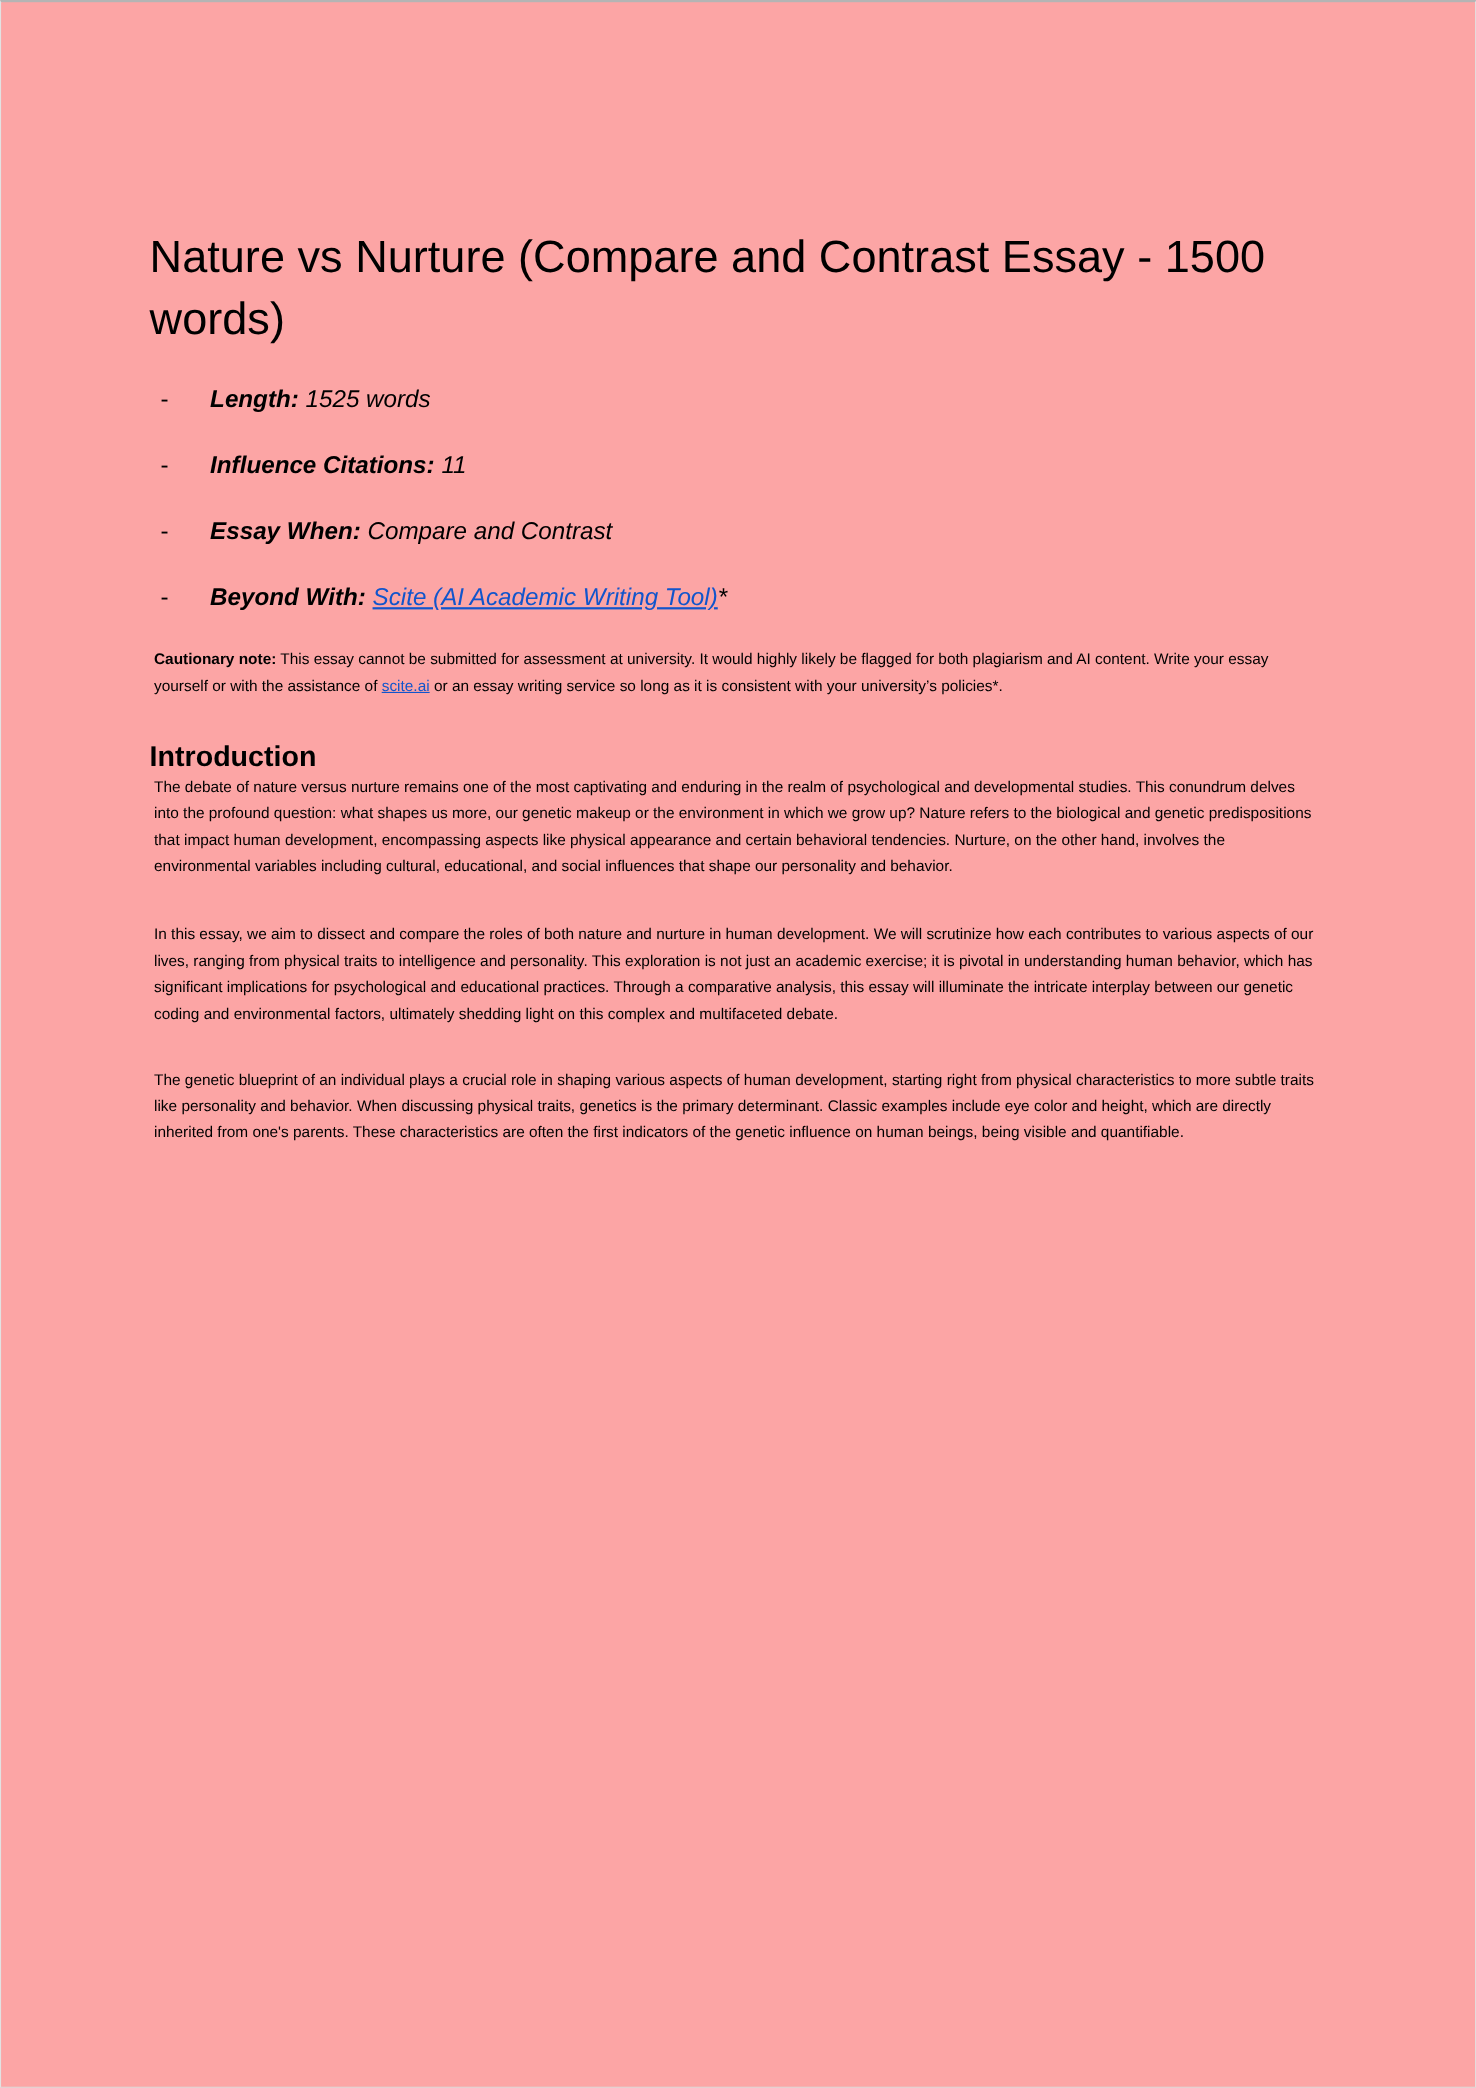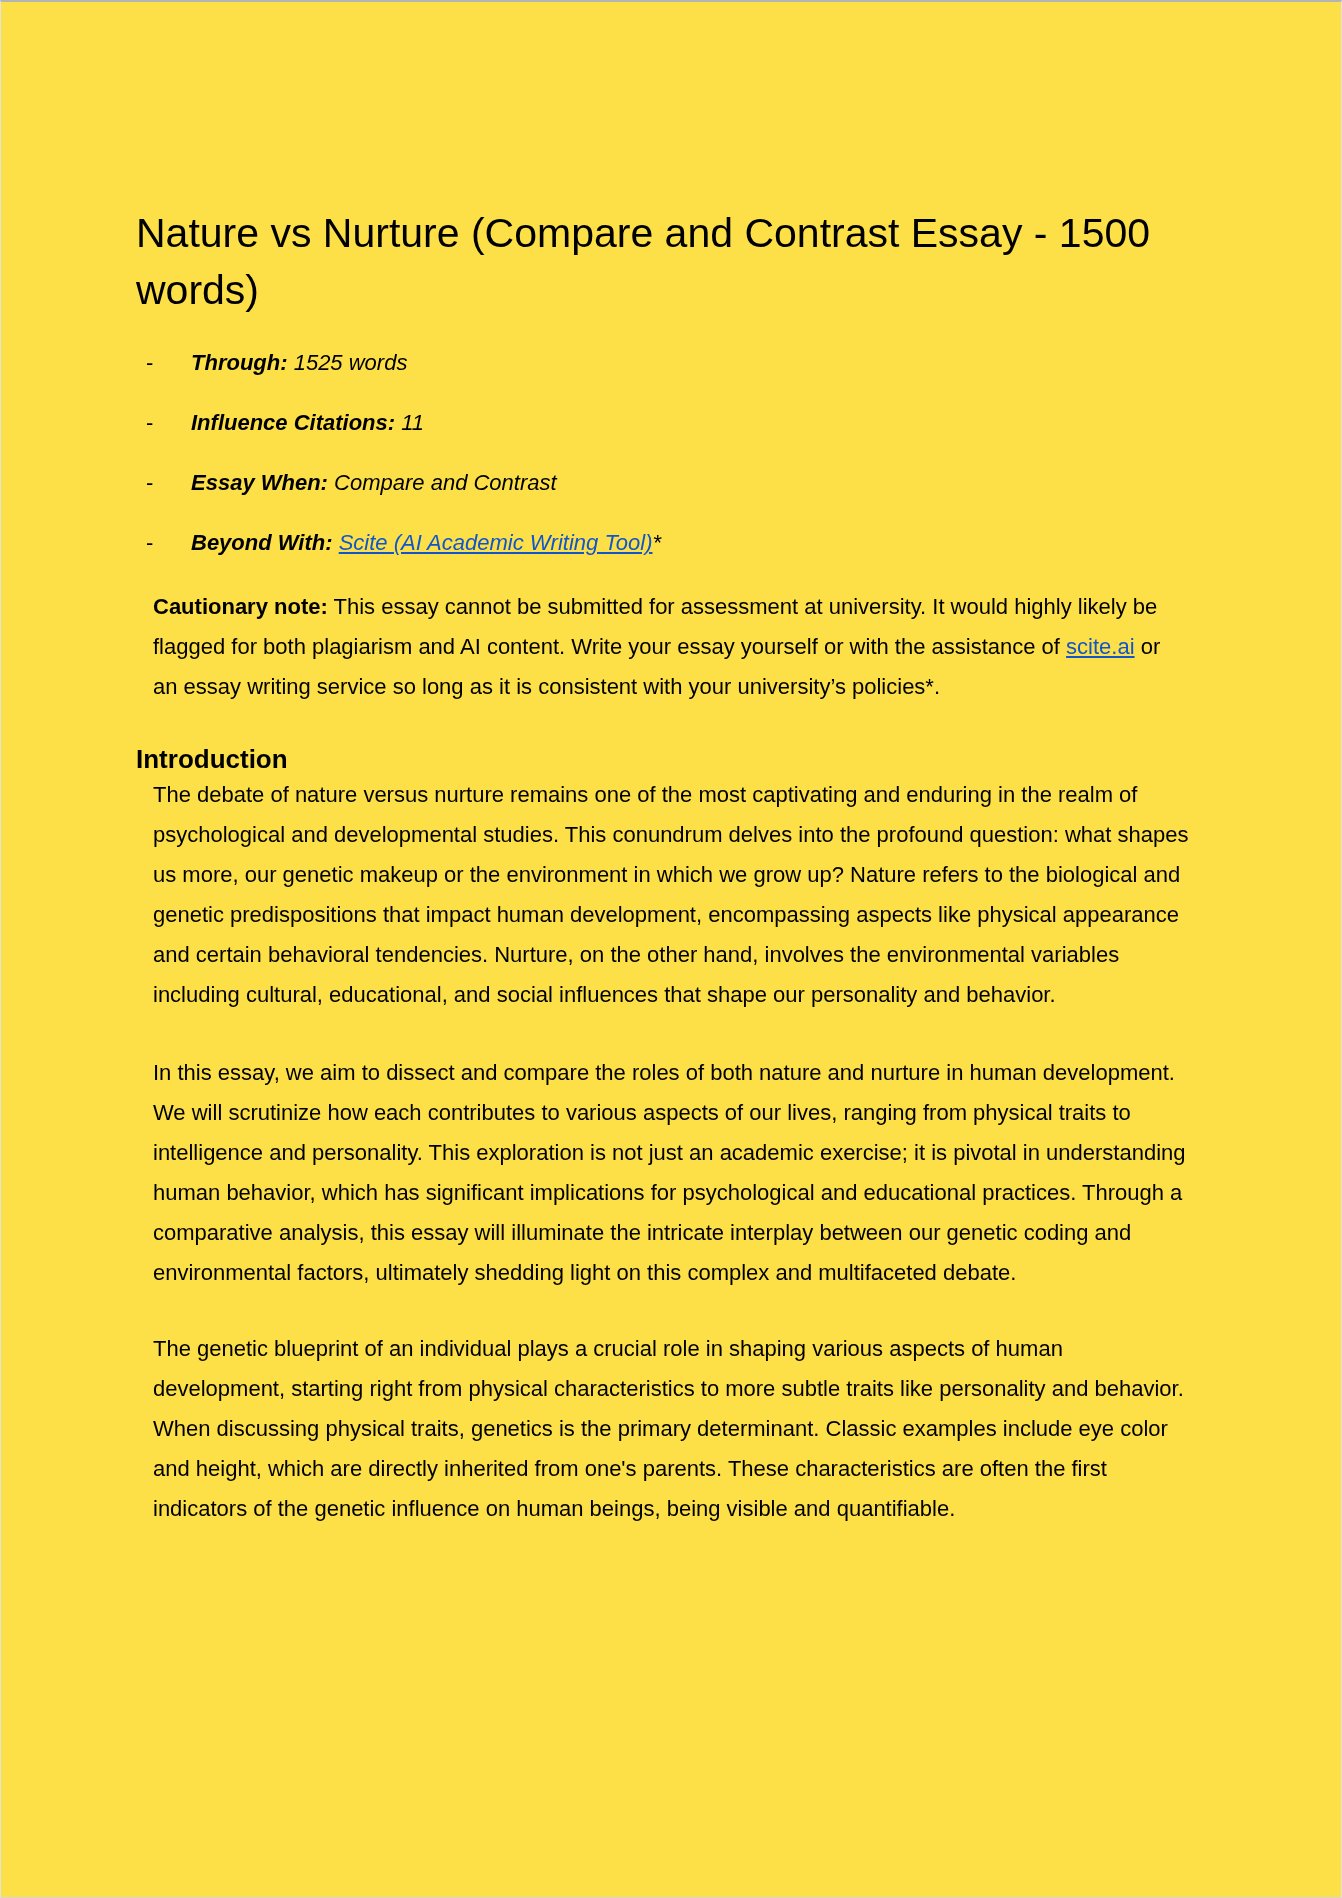--- a/index.html
+++ b/index.html
@@ -5,21 +5,21 @@
   html, body {
     margin: 0;
     padding: 0;
     background: #ffffff;
   }
   .page {
     position: relative;
     width: 1342px;
     height: 1898px;
     box-sizing: border-box;
-    background: #fde047;
+    background: #fca5a5;
     border-top: 2px solid #b4b4b4;
     border-left: 1px solid #e2e2e2;
     border-right: 1px solid #e2e2e2;
     border-bottom: 1px solid #d6d6d6;
     padding: 0 134px 0 135px;
     overflow: hidden;
     font-family: "Liberation Sans", sans-serif;
     color: #000000;
   }
   .doc-title {
@@ -53,23 +53,23 @@
     left: 10px;
     top: 0;
     font-style: normal;
     font-weight: 400;
   }
   .meta-label {
     font-weight: 700;
     font-style: italic;
   }
   .body-par {
-    font-size: 22px;
-    line-height: 40px;
-    margin: 17px;
+    font-size: 14px;
+    line-height: 24px;
+    margin: 4px;
   }
   .caution {
     margin-top: 28px;
   }
   .bold-label {
     font-weight: 700;
   }
   .section-heading {
     font-size: 26px;
     line-height: 32px;
@@ -96,21 +96,21 @@
 <body>
 
 <div class="page">
 
   <h1 class="doc-title">Nature vs Nurture (Compare and Contrast Essay - 1500 words)</h1>
 
 
   <ul class="meta-list">
     <li class="meta-item">
       <span class="dash">-</span>
-      <span class="meta-label">Through:</span>
+      <span class="meta-label">Length:</span>
       <span class="meta-value">1525 words</span>
     </li>
     <li class="meta-item">
       <span class="dash">-</span>
       <span class="meta-label">Influence Citations:</span>
       <span class="meta-value">11</span>
     </li>
     <li class="meta-item">
       <span class="dash">-</span>
       <span class="meta-label">Essay When:</span>

